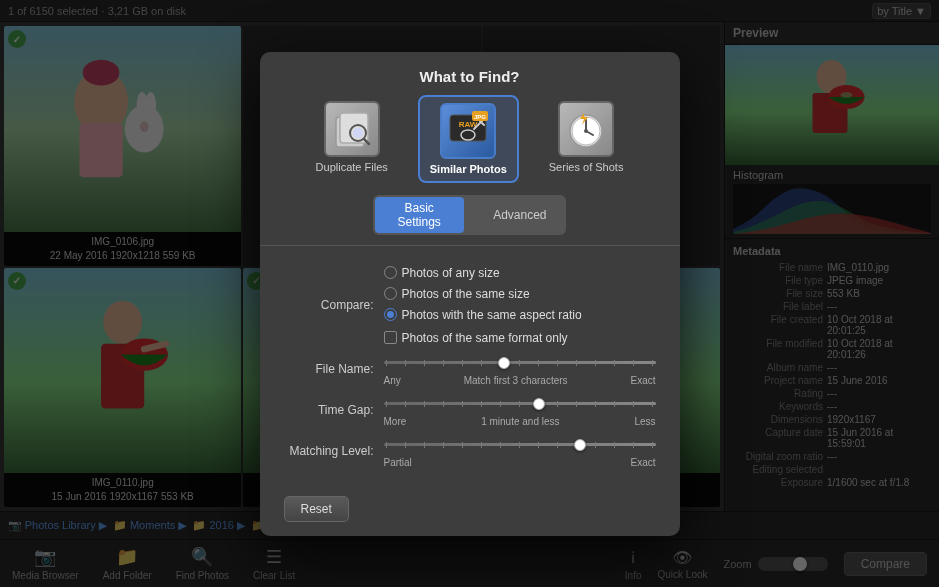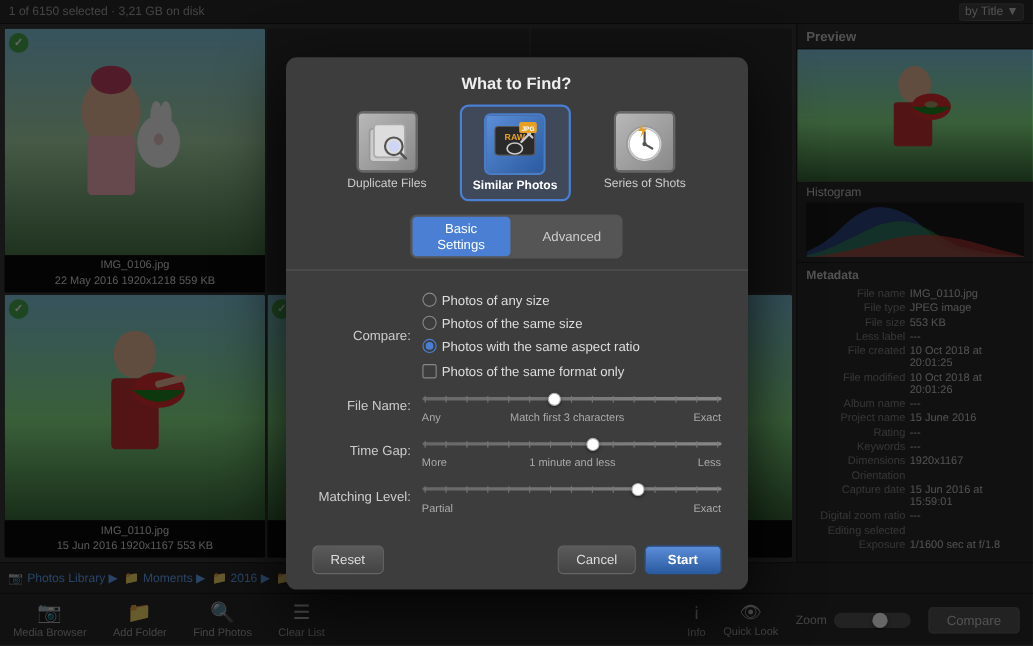--- a/index.html
+++ b/index.html
@@ -745,21 +745,21 @@
           </div>
           <div class="metadata-row">
             <span class="metadata-key">File type</span>
             <span class="metadata-value">JPEG image</span>
           </div>
           <div class="metadata-row">
             <span class="metadata-key">File size</span>
             <span class="metadata-value">553 KB</span>
           </div>
           <div class="metadata-row">
-            <span class="metadata-key">Less label</span>
+            <span class="metadata-key">File label</span>
             <span class="metadata-value">---</span>
           </div>
           <div class="metadata-row">
             <span class="metadata-key">File created</span>
             <span class="metadata-value">10 Oct 2018 at 20:01:25</span>
           </div>
           <div class="metadata-row">
             <span class="metadata-key">File modified</span>
             <span class="metadata-value">10 Oct 2018 at 20:01:26</span>
           </div>
@@ -775,24 +775,20 @@
             <span class="metadata-key">Rating</span>
             <span class="metadata-value">---</span>
           </div>
           <div class="metadata-row">
             <span class="metadata-key">Keywords</span>
             <span class="metadata-value">---</span>
           </div>
           <div class="metadata-row">
             <span class="metadata-key">Dimensions</span>
             <span class="metadata-value">1920x1167</span>
-          </div>
-          <div class="metadata-row">
-            <span class="metadata-key">Orientation</span>
-            <span class="metadata-value"></span>
           </div>
           <div class="metadata-row">
             <span class="metadata-key">Capture date</span>
             <span class="metadata-value">15 Jun 2016 at 15:59:01</span>
           </div>
           <div class="metadata-row">
             <span class="metadata-key">Digital zoom ratio</span>
             <span class="metadata-value">---</span>
           </div>
           <div class="metadata-row">
@@ -1044,21 +1040,17 @@
           <div class="slider-labels">
             <span class="slider-label-text">Partial</span>
             <span class="slider-label-text">Exact</span>
           </div>
         </div>
       </div>
     </div>
 
     <div class="modal-buttons">
       <button class="btn-reset">Reset</button>
-      <div class="btn-group">
-        <button class="btn-cancel">Cancel</button>
-        <button class="btn-start">Start</button>
-      </div>
     </div>
 
     <div style="height:14px;"></div>
   </div>
 </div>
 
 </body></html>

